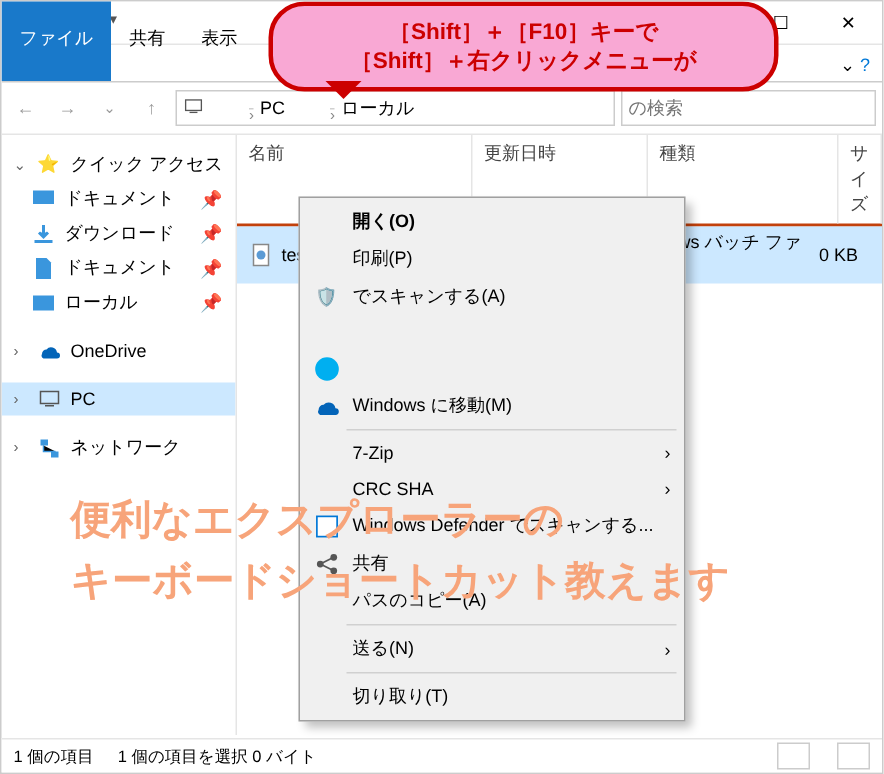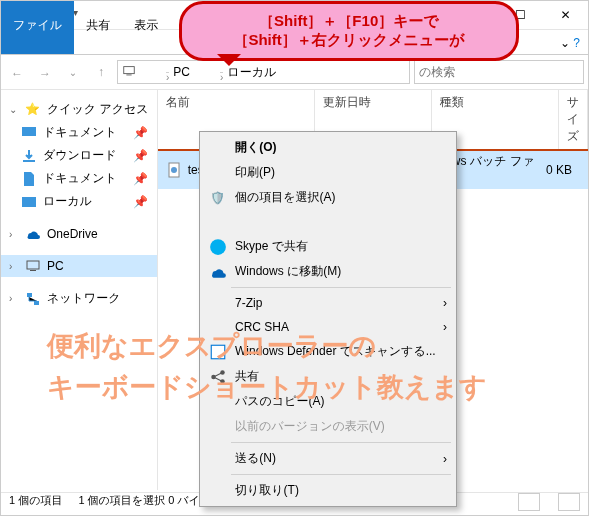--- a/index.html
+++ b/index.html
@@ -36,21 +36,21 @@
 .row .fico{width:16px;height:16px;margin-right:6px}
 .ctxmenu{position:absolute;left:198px;top:130px;width:250px;background:#f0f0f0;border:1px solid #a0a0a0;box-shadow:4px 4px 6px rgba(0,0,0,0.25);padding:3px;font-size:12px;z-index:5}
 .mi{display:flex;align-items:center;padding:4px 6px;cursor:default}
 .mi .mico{width:18px;height:16px;margin-right:8px;flex-shrink:0;display:flex;align-items:center;justify-content:center}
 .mi .arr{margin-left:auto;font-size:12px}
 .mi.dis{color:#999}
 .sep{height:1px;background:#d0d0d0;margin:3px 2px 3px 28px}
 .callout{position:absolute;left:178px;top:0px;width:310px;background:#f9a8d4;border:3px solid #c00;border-radius:24px;padding:8px 12px;text-align:center;font-size:15px;font-weight:bold;color:#c00;z-index:20}
 .callout::after{content:"";position:absolute;left:35px;bottom:-20px;border:12px solid transparent;border-top-color:#c00}
 .bigtext{position:absolute;left:46px;top:325px;font-size:27px;font-weight:bold;color:#f7a47a;line-height:1.5;text-align:left;z-index:10;pointer-events:none;white-space:nowrap}
-.status{position:absolute;bottom:0;left:0;right:0;height:22px;border-top:1px solid #e5e5e5;display:flex;align-items:flex-start;padding:0 8px;font-size:11px;gap:16px;background:#fff}
+.status{position:absolute;bottom:0;left:0;right:0;height:22px;border-top:1px solid #e5e5e5;display:flex;align-items:center;padding:0 8px;font-size:11px;gap:16px;background:#fff}
 .status .flex{flex:1}
 .viewbtn{width:20px;height:16px;border:1px solid #ccc;margin-left:2px}
 </style>
 </head>
 <body>
 
 <div class="titlebar">
   <span class="icon"><svg viewBox="0 0 16 16">
         <path fill="#FFD66C" d="M1 3h5l2 2h7v8H1z"></path>
       </svg></span>
@@ -190,32 +190,31 @@
   <div class="mi">
       <span class="mico"></span>
       <b>開く(O)</b>
     </div>
   <div class="mi">
       <span class="mico"></span>
       <span>印刷(P)</span>
     </div>
   <div class="mi">
       <span class="mico">🛡️</span>
-      <span>個の項目を選択(A)</span>
+      <span>でスキャンする(A)</span>
     </div>
   <div class="mi">
       <span class="mico"></span>
     </div>
   <div class="mi">
       <span class="mico">
         <svg viewBox="0 0 16 16">
           <circle cx="8" cy="8" r="7" fill="#00aff0"></circle>
         </svg>
       </span>
-      <span>Skype で共有</span>
     </div>
   <div class="mi">
       <span class="mico">
         <svg viewBox="0 0 16 16">
           <path fill="#0364b8" d="M3 10a3 3 0 013-3 4 4 0 017 2 2 2 0 010 4H4a2 2 0 01-1-3z"></path>
         </svg>
       </span>
       <span>Windows に移動(M)</span>
     </div>
   <div class="sep"></div>
@@ -244,24 +243,20 @@
           <circle cx="4" cy="8" r="2" fill="#555"></circle>
           <circle cx="12" cy="4" r="2" fill="#555"></circle>
           <circle cx="12" cy="12" r="2" fill="#555"></circle>
         </svg>
       </span>
       <span>共有</span>
     </div>
   <div class="mi">
       <span class="mico"></span>
       <span>パスのコピー(A)</span>
-    </div>
-  <div class="mi dis">
-      <span class="mico"></span>
-      <span>以前のバージョンの表示(V)</span>
     </div>
   <div class="sep"></div>
   <div class="mi">
       <span class="mico"></span>
       <span>送る(N)</span>
       <span class="arr">›</span>
     </div>
   <div class="sep"></div>
   <div class="mi">
       <span class="mico"></span>

